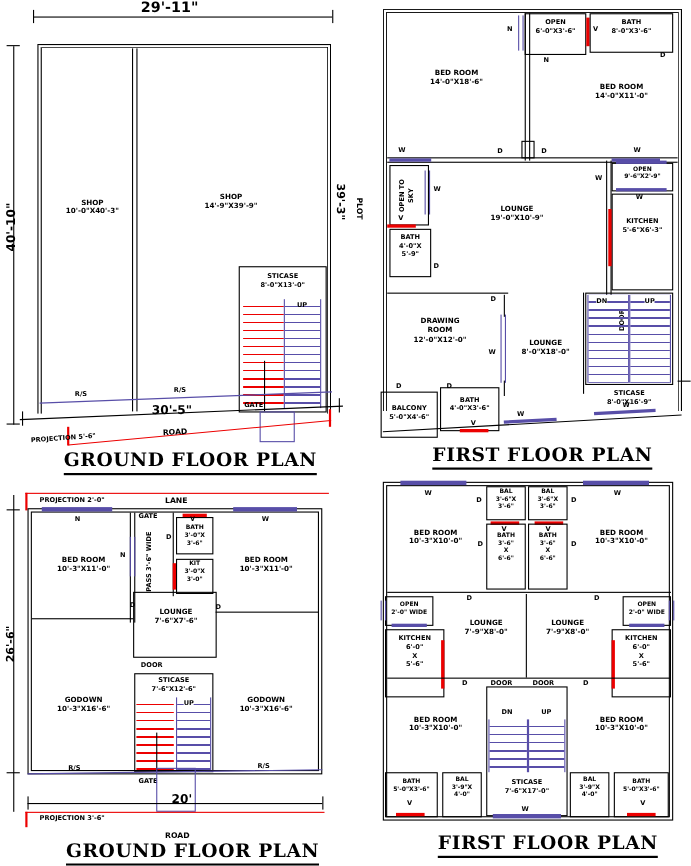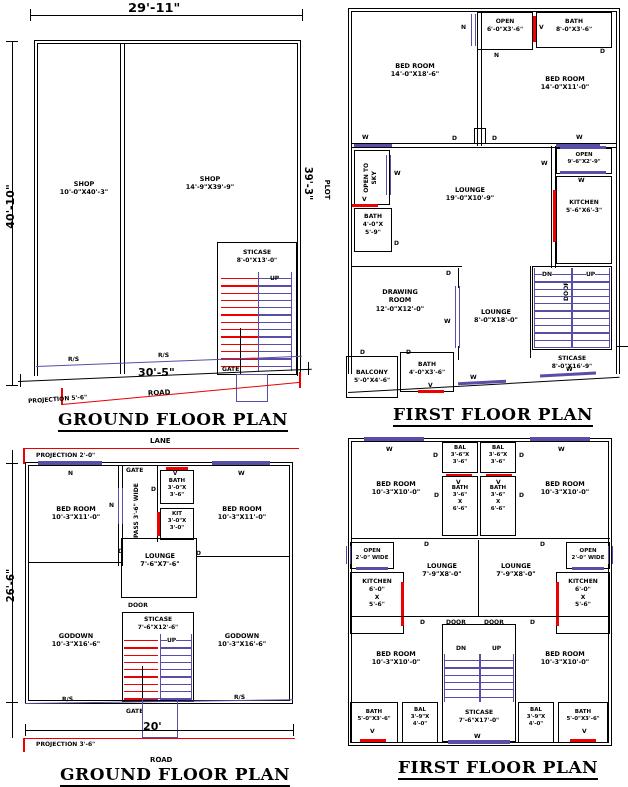--- a/index.html
+++ b/index.html
@@ -173,21 +173,21 @@
   <div class="mk f6" style="left:406px;top:349px">D</div>
 
   <div class="hl" style="left:348px;top:392px;width:272px;transform:rotate(-3.2deg);transform-origin:0 0"></div>
   <div class="pw" style="left:458px;top:381px;width:48px;height:3px;transform:rotate(-3deg)"></div>
   <div class="pw" style="left:540px;top:373px;width:56px;height:3px;transform:rotate(-3deg)"></div>
   <div class="mk f6" style="left:470px;top:374px">W</div>
   <div class="mk f6" style="left:566px;top:366px">W</div>
   <div class="hl" style="left:616px;top:346px;width:12px"></div>
   <div class="ttl" style="left:393px;top:404px">FIRST FLOOR PLAN</div>
 
-  <div class="mk" style="left:150px;top:438px">LANE</div>
+  <div class="mk" style="left:150px;top:452px">LANE</div>
   <div class="rl" style="left:23px;top:448px;width:276px"></div>
   <div class="rv" style="left:23px;top:448px;width:1.5px;height:16px"></div>
   <div class="mk f6" style="left:36px;top:452px">PROJECTION 2'-0"</div>
 
   <div class="dbox" style="left:25px;top:462px;width:268px;height:242px"></div>
   <div class="pw" style="left:38px;top:461px;width:64px;height:4px"></div>
   <div class="pw" style="left:212px;top:461px;width:58px;height:4px"></div>
   <div class="mk f6" style="left:68px;top:470px">N</div>
   <div class="mk f6" style="left:238px;top:470px">W</div>
 
@@ -239,21 +239,21 @@
   <div class="vl" style="left:142px;top:666px;height:36px"></div>
 
   <div class="pl" style="left:25px;top:703px;width:268px;transform:rotate(-0.8deg);transform-origin:0 0"></div>
   <div class="mk f6" style="left:62px;top:696px">R/S</div>
   <div class="mk f6" style="left:234px;top:694px">R/S</div>
   <div class="mk f6" style="left:126px;top:708px">GATE</div>
   <div class="pbx" style="left:142px;top:698px;width:36px;height:40px"></div>
   <div class="hl" style="left:25px;top:730px;width:268px"></div>
   <div class="vl" style="left:25px;top:724px;height:12px"></div>
   <div class="vl" style="left:293px;top:724px;height:12px"></div>
-  <div class="dim f11" style="left:143px;top:720px">20'</div>
+  <div class="dim f11" style="left:156px;top:720px">20'</div>
   <div class="rl" style="left:23px;top:738px;width:272px"></div>
   <div class="rv" style="left:23px;top:738px;width:1.5px;height:14px"></div>
   <div class="mk f6" style="left:36px;top:741px">PROJECTION 3'-6"</div>
   <div class="mk" style="left:150px;top:757px">ROAD</div>
   <div class="ttl" style="left:60px;top:764px">GROUND FLOOR PLAN</div>
 
   <div class="vl" style="left:12px;top:450px;height:288px"></div>
   <div class="hl" style="left:6px;top:463px;width:12px"></div>
   <div class="hl" style="left:6px;top:702px;width:12px"></div>
   <div class="dim f10 rm90" style="left:-6px;top:580px">26'-6"</div>

